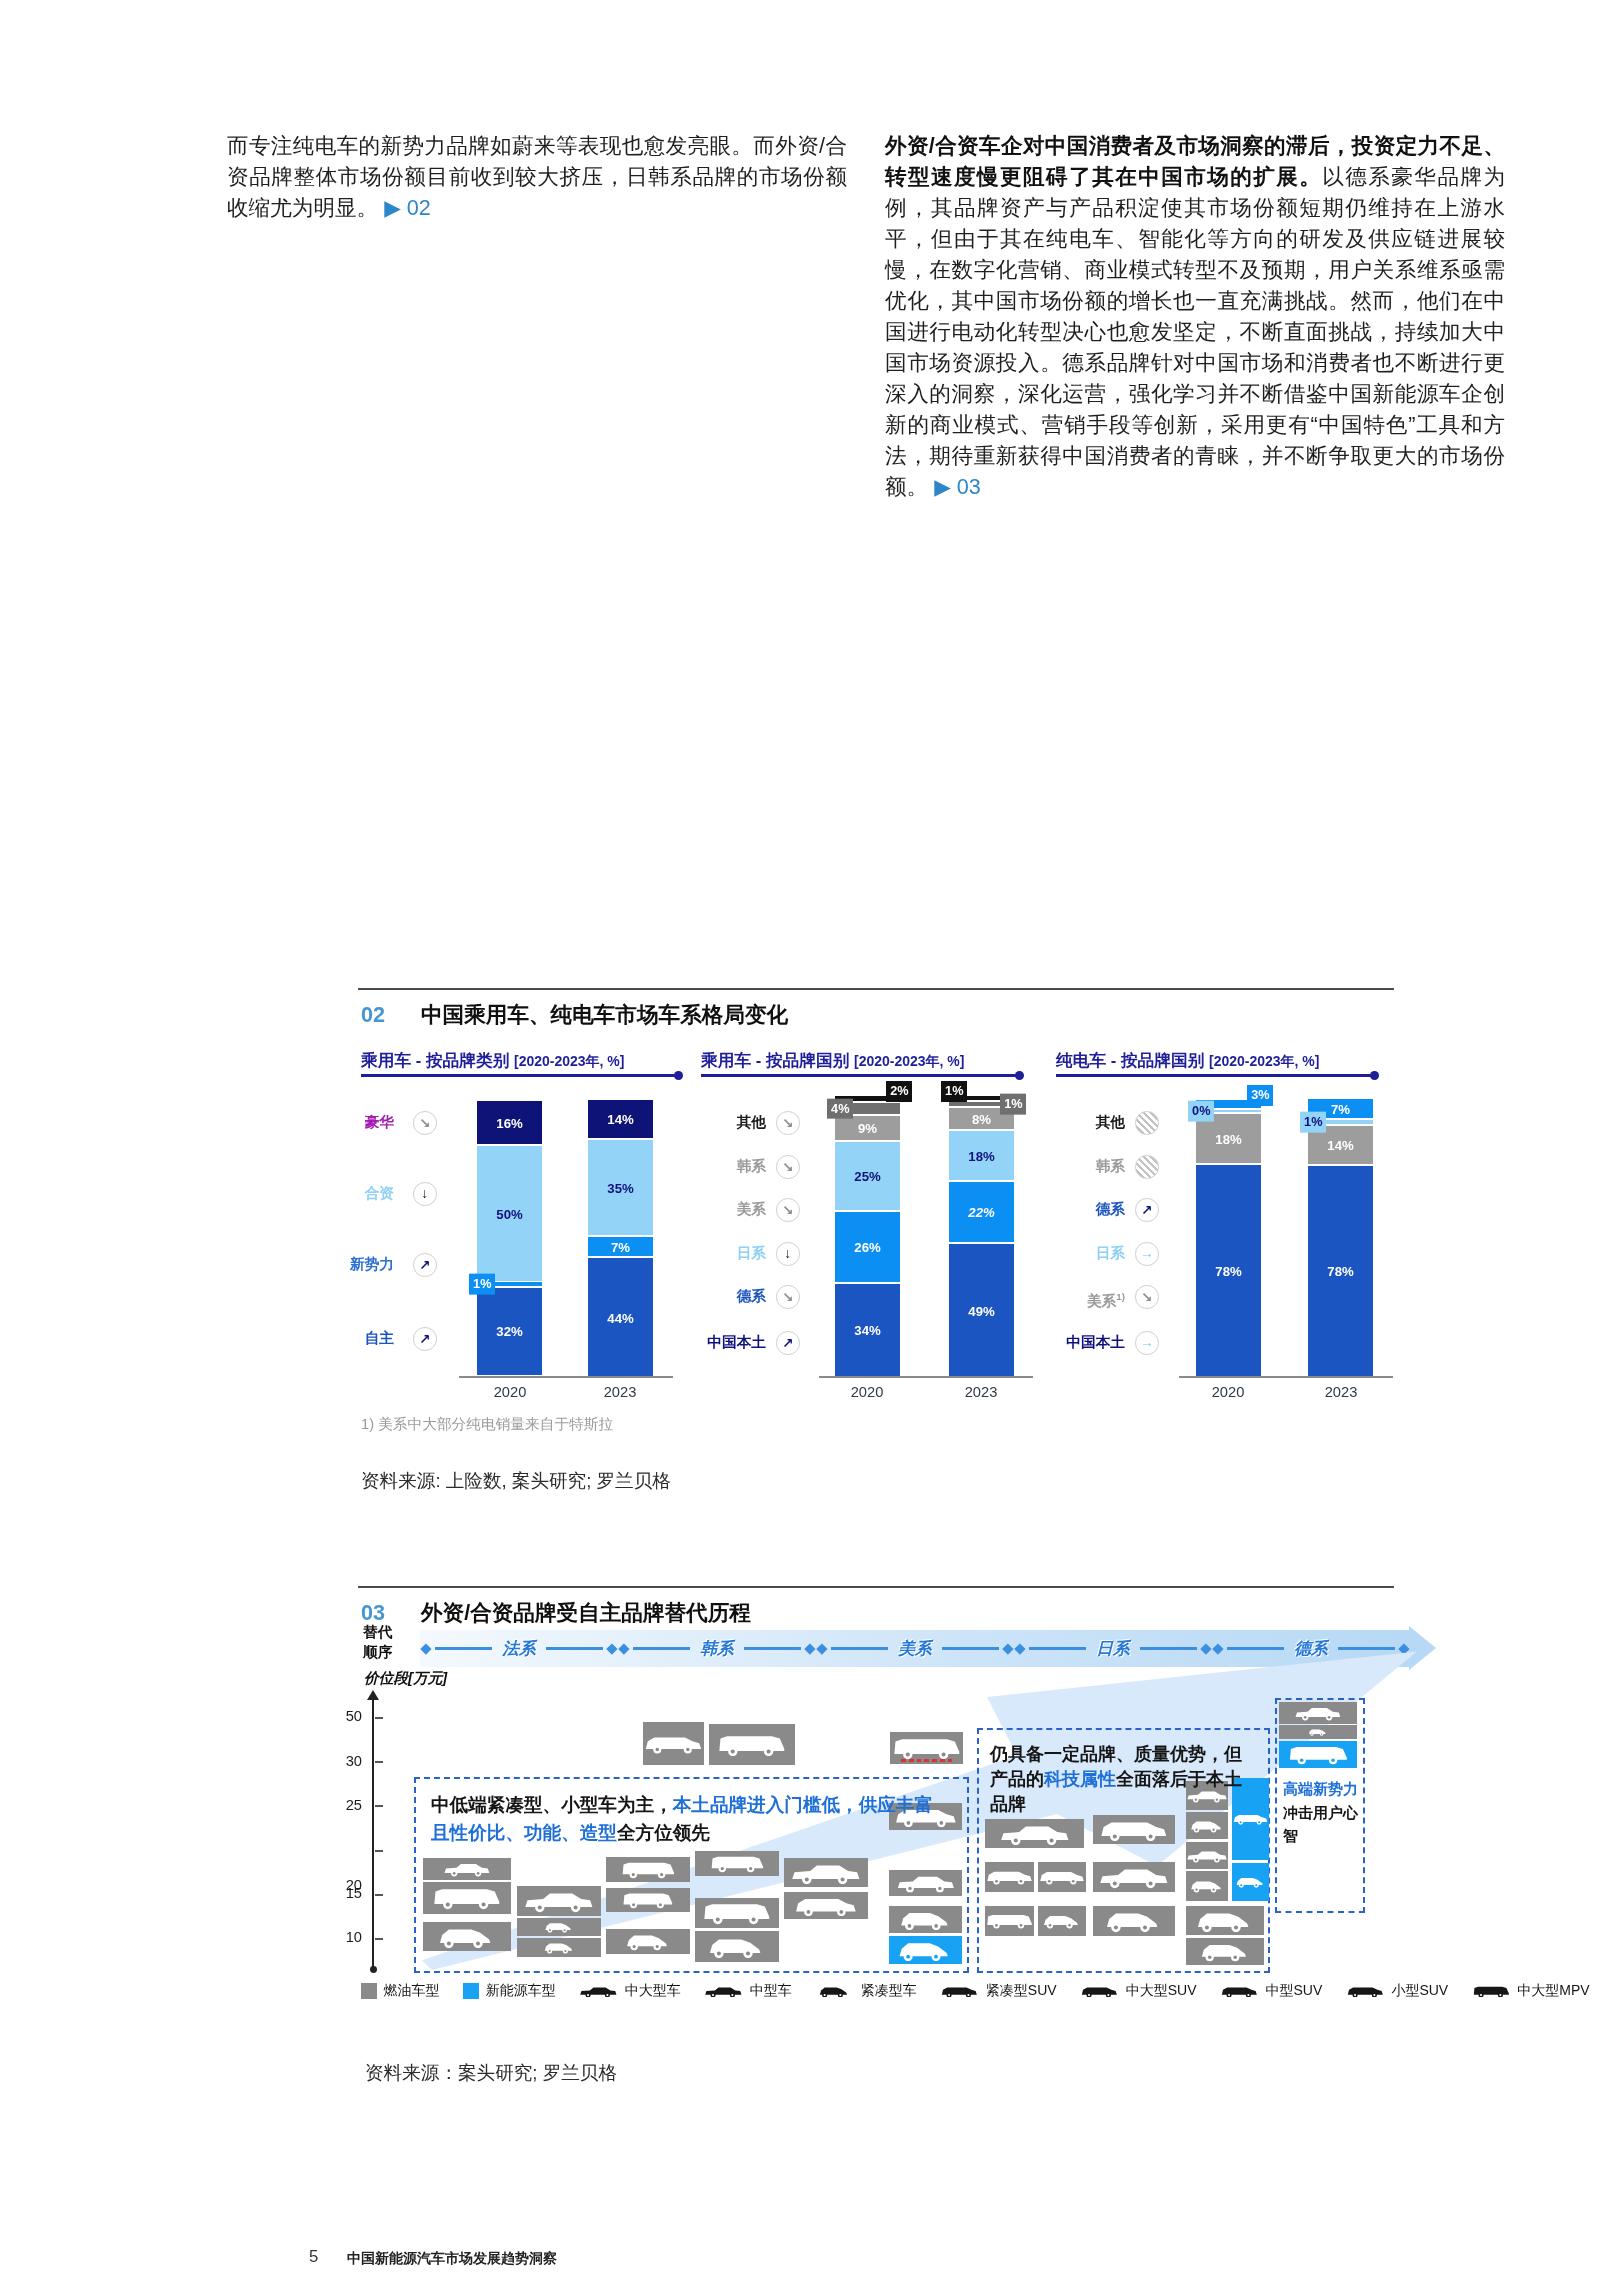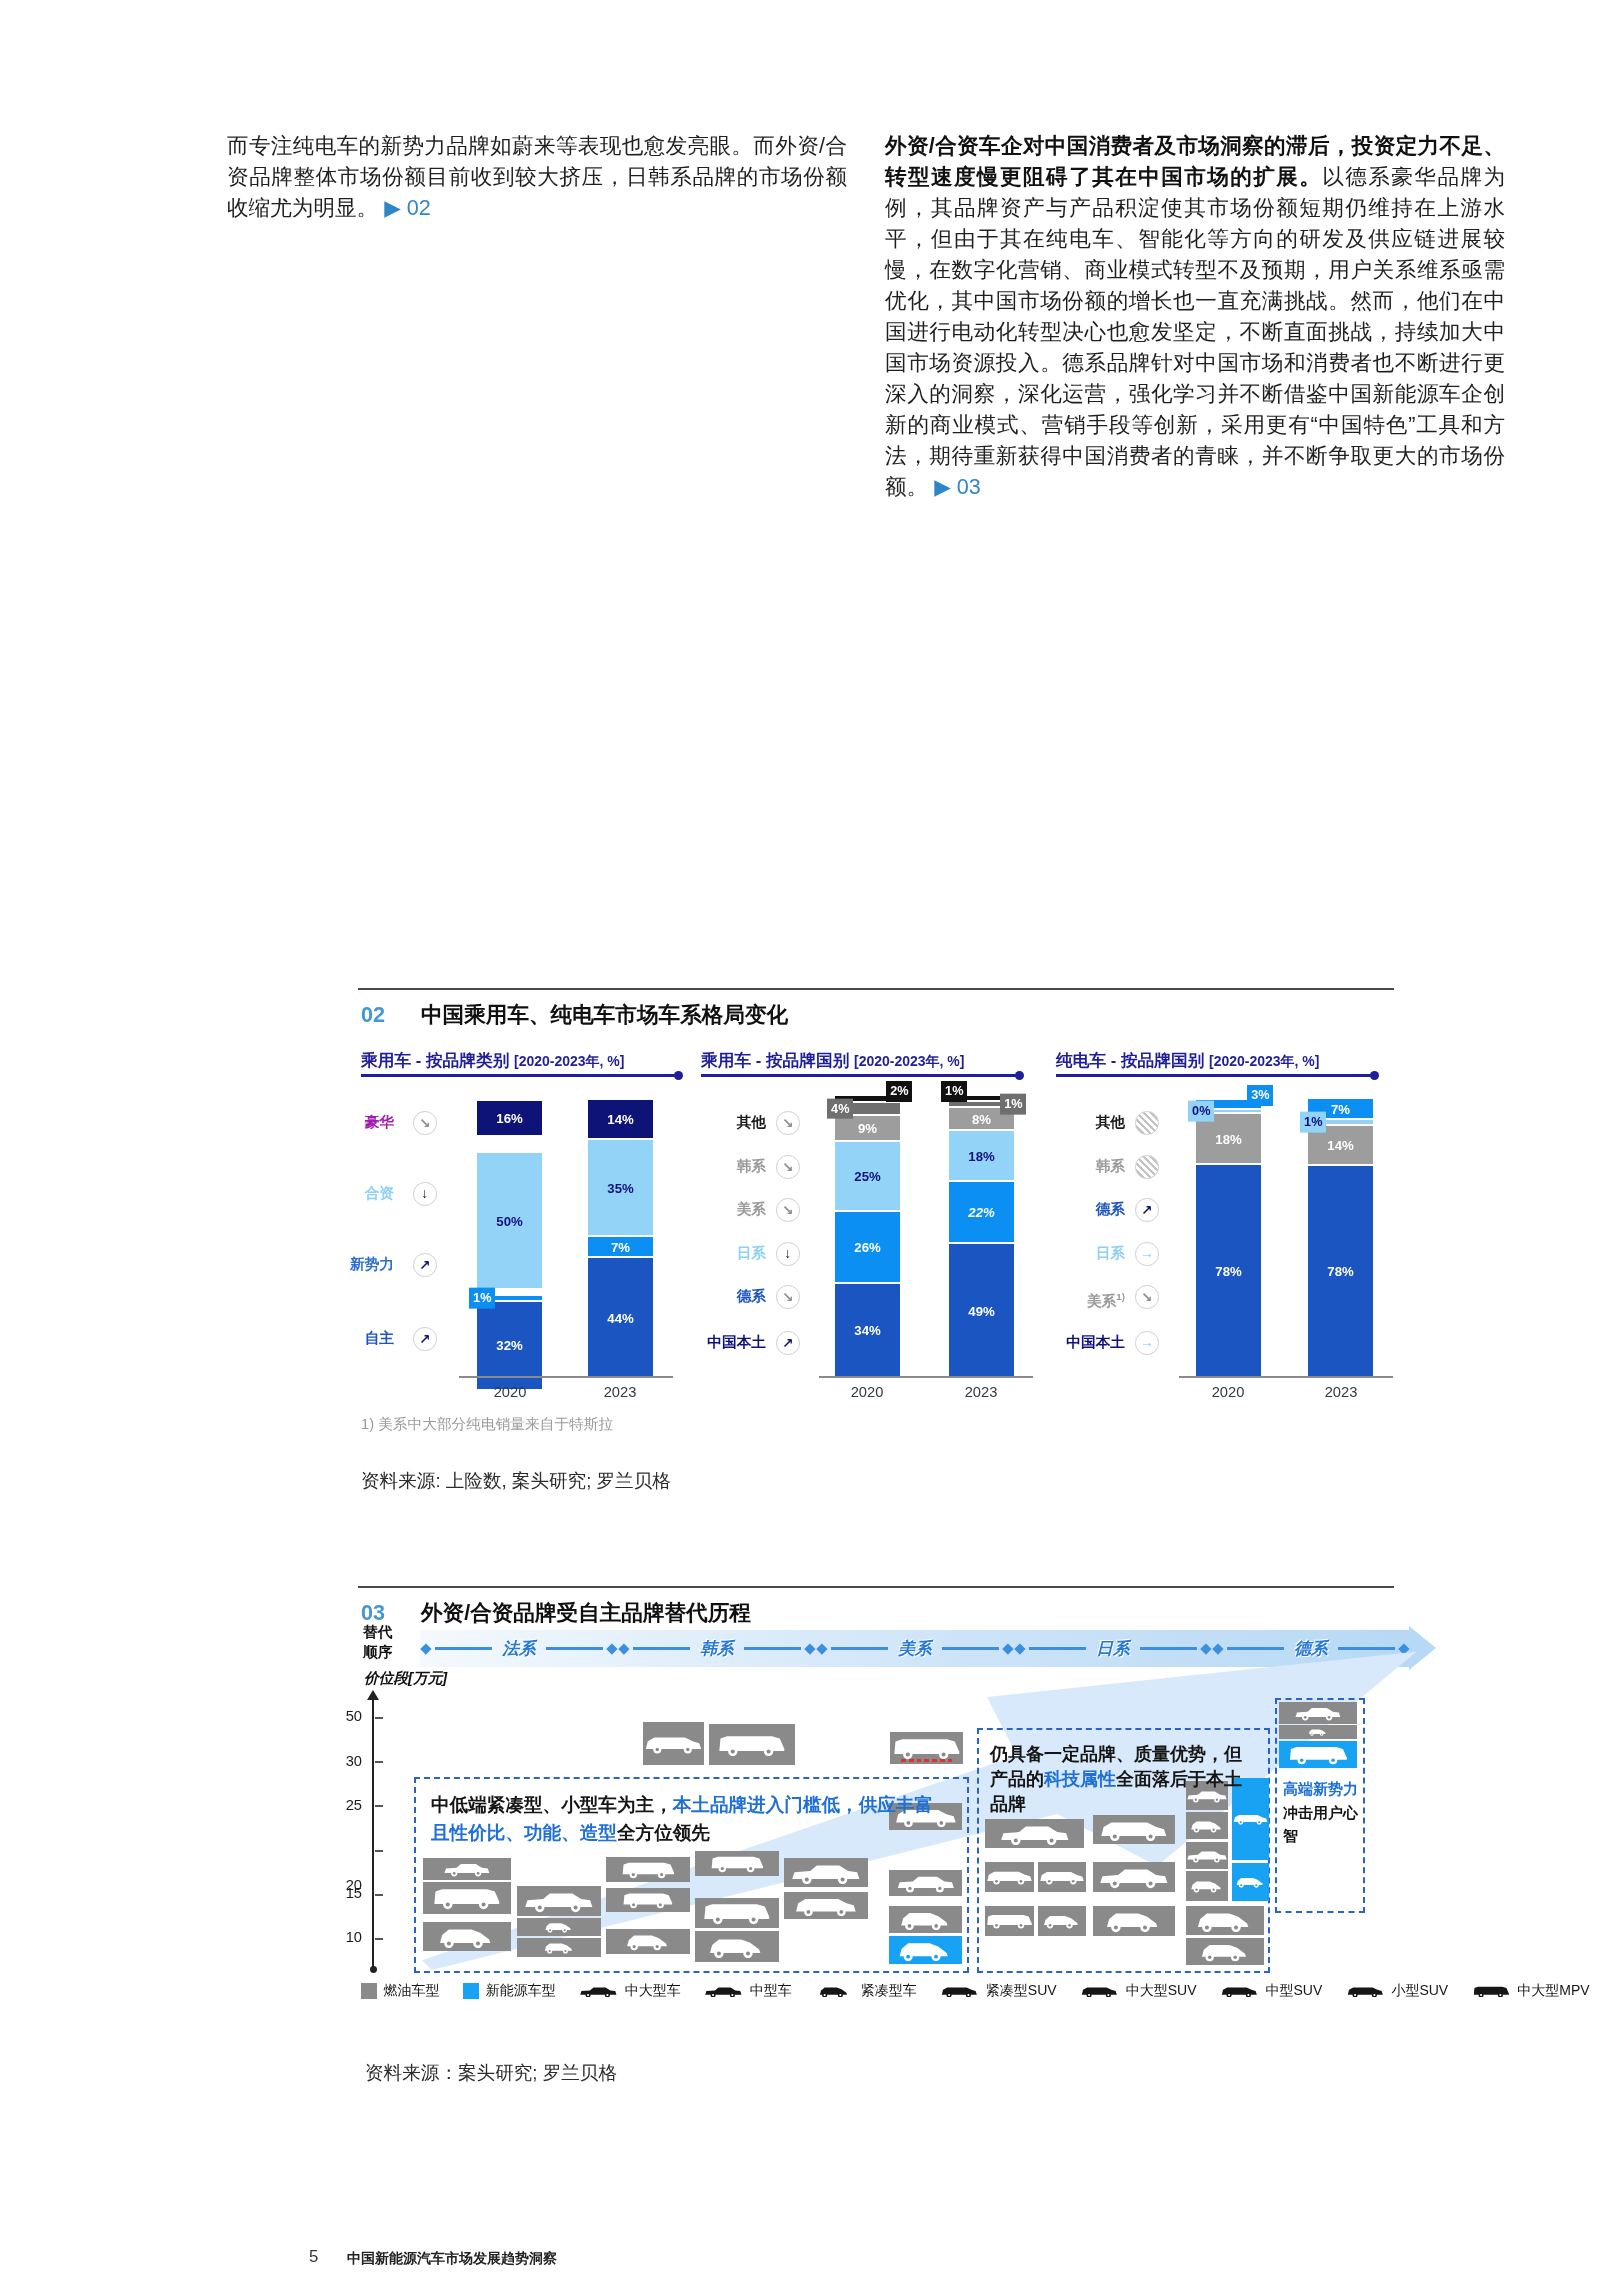--- a/index.html
+++ b/index.html
@@ -94,24 +94,24 @@
       </div>
       <div class="cat-label" style="left: 257px; top: 1113px; color: #a21caf;">豪华</div>
       <div class="cat-circle" style="left: 413px; top: 1111px; color: rgb(143, 143, 143);">↘</div>
       <div class="cat-label" style="left: 257px; top: 1184px; color: rgb(143, 208, 245);">合资</div>
       <div class="cat-circle" style="left: 413px; top: 1182px; color: rgb(17, 17, 17);">↓</div>
       <div class="cat-label" style="left: 257px; top: 1255px; color: rgb(46, 111, 210);">新势力</div>
       <div class="cat-circle" style="left: 413px; top: 1253px; color: rgb(14, 19, 120);">↗</div>
       <div class="cat-label" style="left: 257px; top: 1329px; color: rgb(28, 85, 192);">自主</div>
       <div class="cat-circle" style="left: 413px; top: 1327px; color: rgb(14, 19, 120);">↗</div>
       <div class="vbar" style="left: 477px; top: 1101px; height: 275px;">
-        <div class="seg" style="height: 34px; background: rgb(14, 19, 120); margin-bottom: 18px;">
+        <div class="seg" style="height: 43px; background: rgb(14, 19, 120); margin-bottom: 2px;">
           <span class="seg-label" style="color: rgb(255, 255, 255);">16%</span>
         </div>
-        <div class="seg" style="height: 135px; background: rgb(146, 211, 247); margin-bottom: 8px;">
+        <div class="seg" style="height: 135px; background: rgb(146, 211, 247); margin-bottom: 1px;">
           <span class="seg-label" style="color: rgb(16, 18, 124);">50%</span>
         </div>
         <div class="seg" style="height: 3.9px; background: rgb(11, 143, 242); margin-bottom: 2px;">
           <div class="tag" style="background: rgb(11, 143, 242); color: rgb(255, 255, 255); left: -7.8px; top: 50%; transform: translateY(-50%);">1%</div>
         </div>
         <div class="seg" style="height: 87px; background: rgb(26, 85, 193);">
           <span class="seg-label" style="color: rgb(255, 255, 255);">32%</span>
         </div>
       </div>
       <div class="year" style="left: 468px; top: 1384px;">2020</div>

